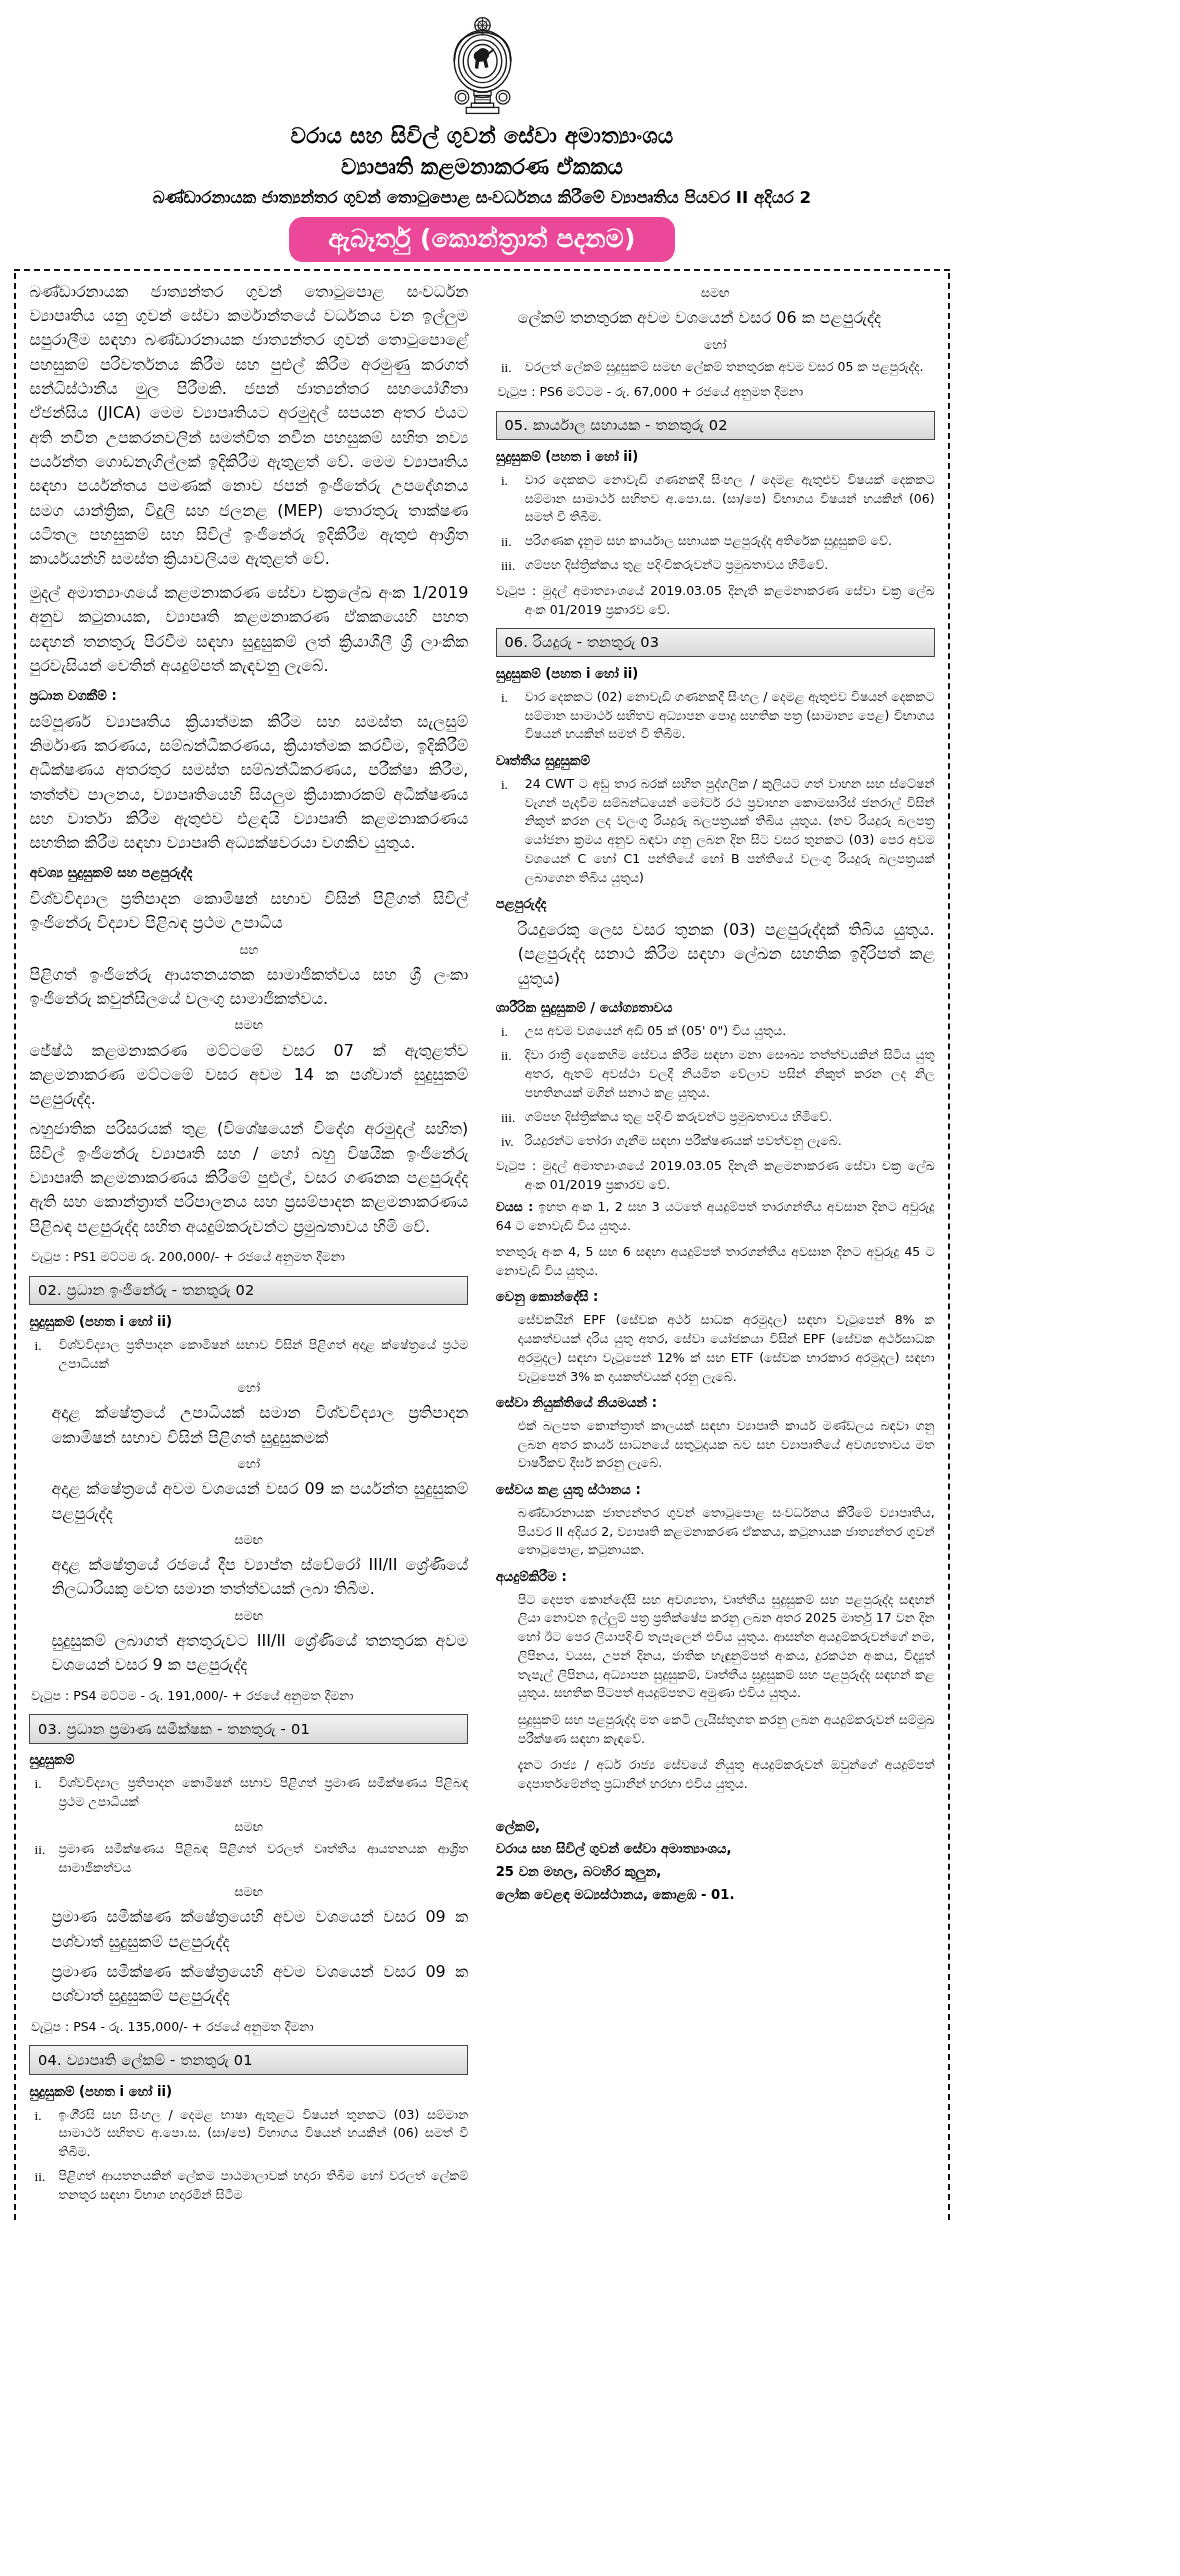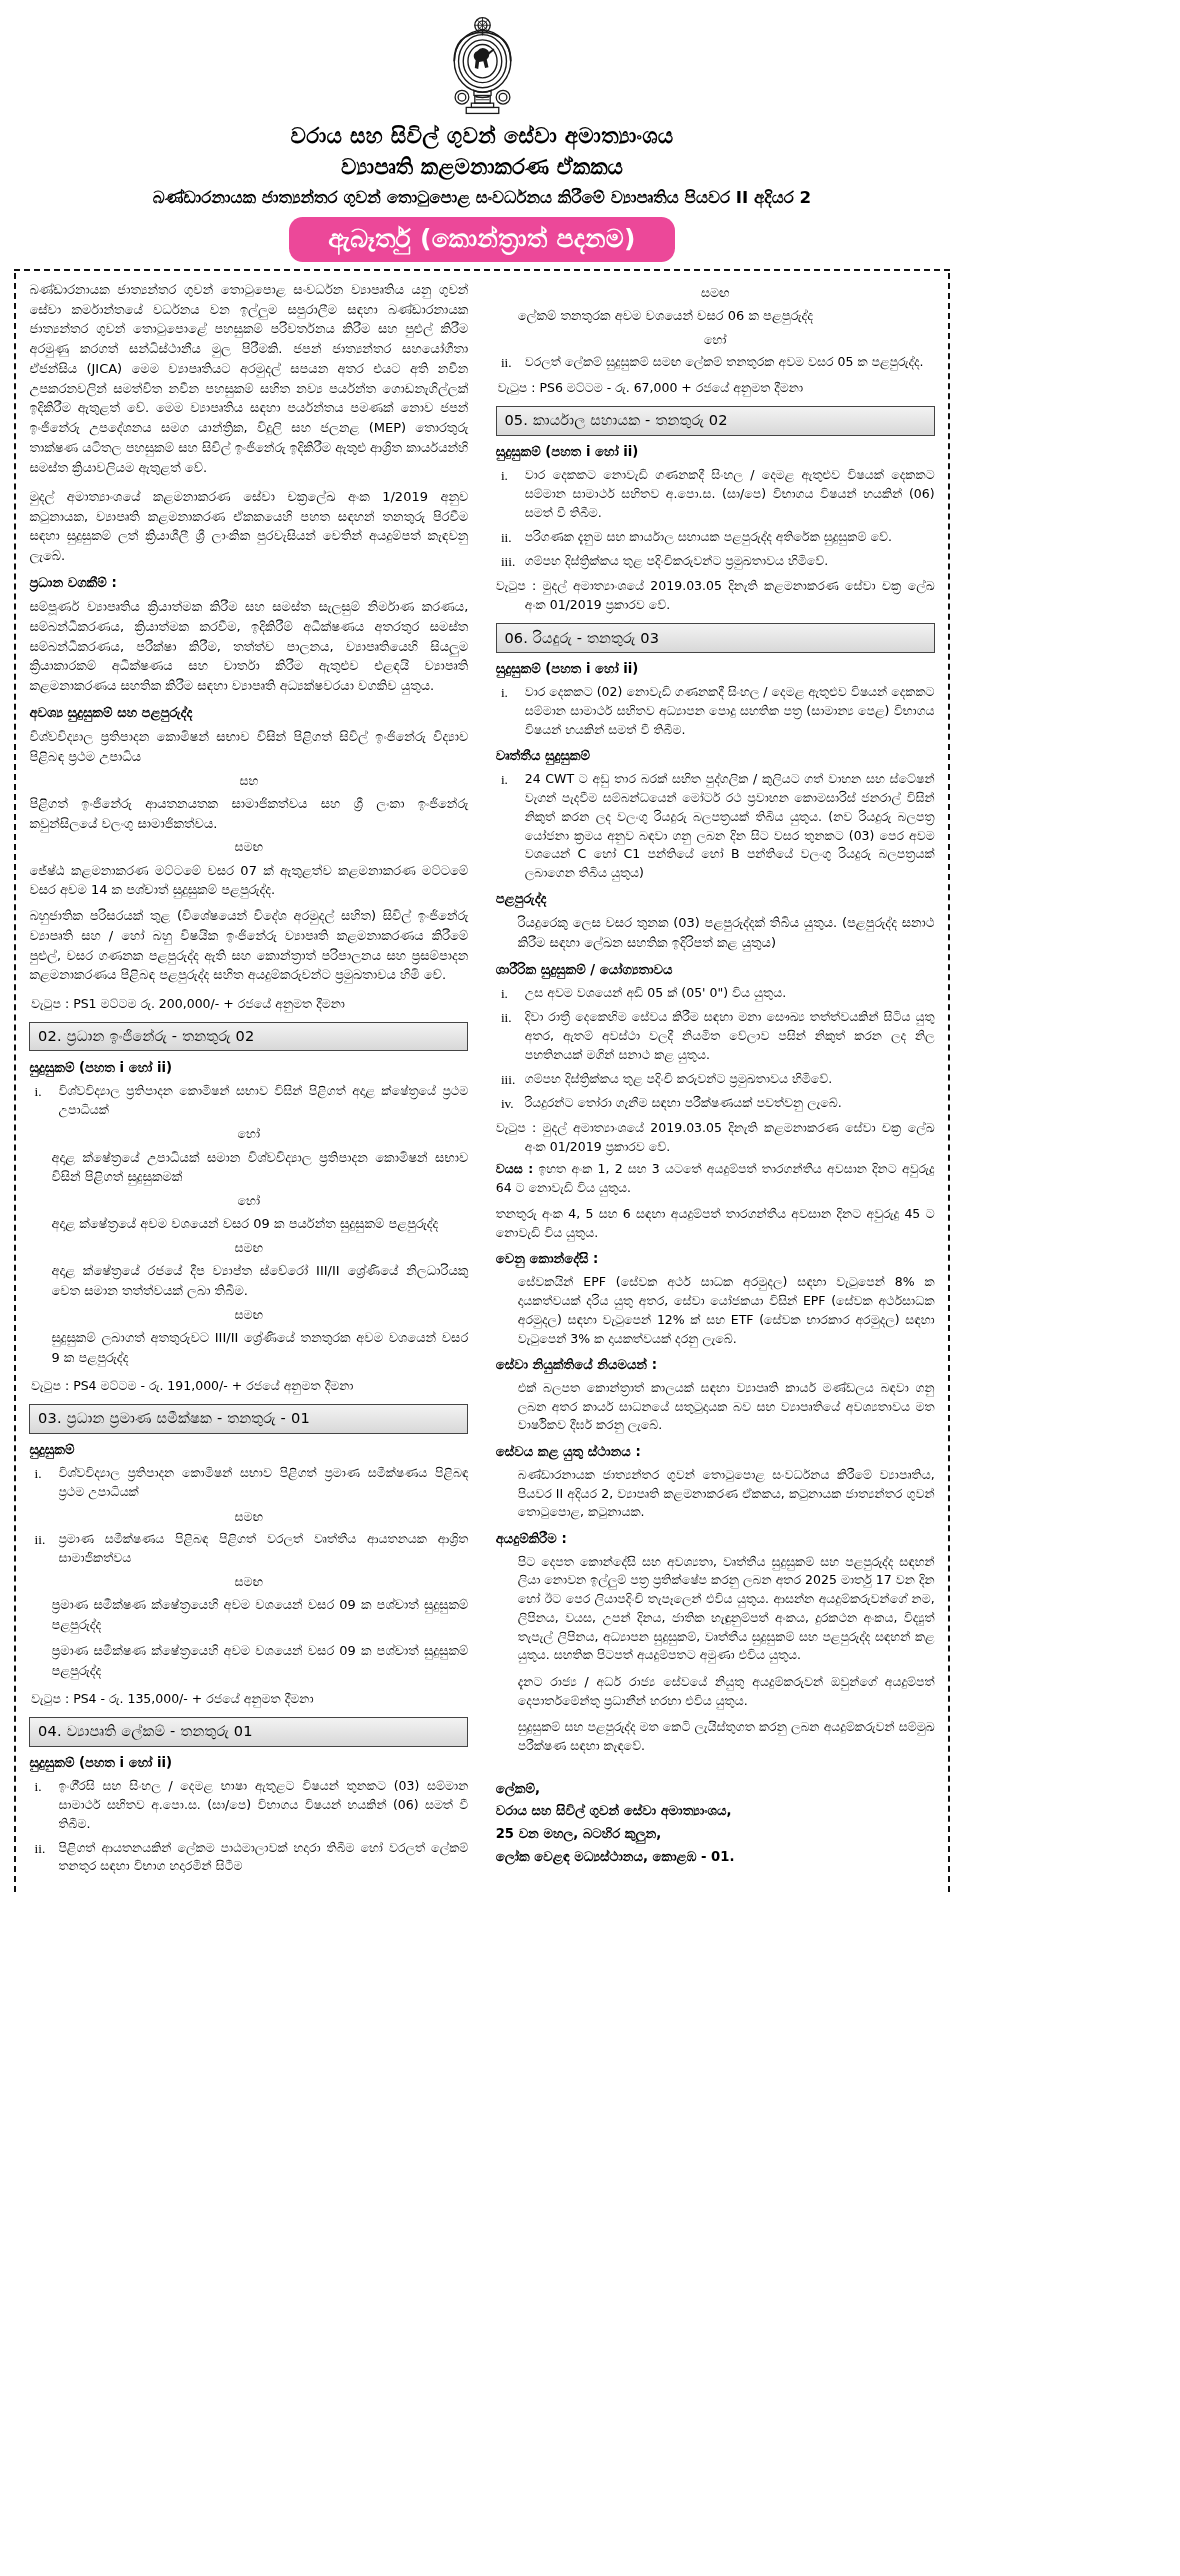--- a/index.html
+++ b/index.html
@@ -94,21 +94,21 @@
     border-left: 2.6px dashed #111;
     border-right: 2.6px dashed #111;
     padding: 6.9px 13.7px 8.6px 13.7px;
   }
   .col-left  { border-right: none; }
   .col-right { border-left: none;  }
   .col-right { border-right: 2.6px dashed #111; }
 
   
   p.body {
-    font-size: 13px;
+    font-size: 16px;
     line-height: 1.52;
     margin: 0 0 9.4px 0;
     text-align: justify;
   }
   p.body.tight { margin-bottom: 6px; }
 
   .sec-head {
     border: 1.7px solid #444;
     background: linear-gradient(#f3f3f3, #d8d8d8);
     font-size: 14.6px;
@@ -346,22 +346,22 @@
         <p class="note indent-block">සේවකයින් EPF (සේවක අර්ථ සාධක අරමුදල) සඳහා වැටුපෙන් 8% ක දායකත්වයක් දරිය යුතු අතර, සේවා යෝජකයා විසින් EPF (සේවක අර්ථසාධක අරමුදල) සඳහා වැටුපෙන් 12% ක් සහ ETF (සේවක භාරකාර අරමුදල) සඳහා වැටුපෙන් 3% ක දායකත්වයක් දරනු ලැබේ.</p>
 
         <div class="subhead">සේවා නියුක්තියේ නියමයන් :</div>
         <p class="note indent-block">එක් බලපත කොන්ත්‍රාත් කාලයක් සඳහා ව්‍යාපෘති කාර්ය මණ්ඩලය බඳවා ගනු ලබන අතර කාර්ය සාධනයේ සතුටුදායක බව සහ ව්‍යාපෘතියේ අවශ්‍යතාවය මත වාර්ෂිකව දීර්ඝ කරනු ලැබේ.</p>
 
         <div class="subhead">සේවය කළ යුතු ස්ථානය :</div>
         <p class="note indent-block">බණ්ඩාරනායක ජාත්‍යන්තර ගුවන් තොටුපොළ සංවර්ධනය කිරීමේ ව්‍යාපෘතිය, පියවර II අදියර 2, ව්‍යාපෘති කළමනාකරණ ඒකකය, කටුනායක ජාත්‍යන්තර ගුවන් තොටුපොළ, කටුනායක.</p>
 
         <div class="subhead">අයදුම්කිරීම :</div>
         <p class="note indent-block">පිට දෙපත කොන්දේසි සහ අවශ්‍යතා, වෘත්තීය සුදුසුකම් සහ පළපුරුද්ද සඳහන් ලියා නොවන ඉල්ලුම් පත්‍ර ප්‍රතික්ෂේප කරනු ලබන අතර 2025 මාර්තු 17 වන දින හෝ ඊට පෙර ලියාපදිංචි තැපෑලෙන් එවිය යුතුය. ආසන්න අයදුම්කරුවන්ගේ නම, ලිපිනය, වයස, උපන් දිනය, ජාතික හැඳුනුම්පත් අංකය, දුරකථන අංකය, විද්‍යුත් තැපැල් ලිපිනය, අධ්‍යාපන සුදුසුකම්, වෘත්තීය සුදුසුකම් සහ පළපුරුද්ද සඳහන් කළ යුතුය. සහතික පිටපත් අයදුම්පතට අමුණා එවිය යුතුය.</p>
+        <p class="note indent-block">සුදුසුකම් සහ පළපුරුද්ද මත කෙටි ලැයිස්තුගත කරනු ලබන අයදුම්කරුවන් සම්මුඛ පරීක්ෂණ සඳහා කැඳවේ.</p>
         <p class="note indent-block">දැනට රාජ්‍ය / අර්ධ රාජ්‍ය සේවයේ නියුතු අයදුම්කරුවන් ඔවුන්ගේ අයදුම්පත් දෙපාර්තමේන්තු ප්‍රධානීන් හරහා එවිය යුතුය.</p>
-        <p class="note indent-block">සුදුසුකම් සහ පළපුරුද්ද මත කෙටි ලැයිස්තුගත කරනු ලබන අයදුම්කරුවන් සම්මුඛ පරීක්ෂණ සඳහා කැඳවේ.</p>
 
         <div class="signoff">
           <div>ලේකම්,</div>
           <div>වරාය සහ සිවිල් ගුවන් සේවා අමාත්‍යාංශය,</div>
           <div>25 වන මහල, බටහිර කුලුන,</div>
           <div>ලෝක වෙළඳ මධ්‍යස්ථානය, කොළඹ - 01.</div>
         </div>
 
       </div>
     </div>

